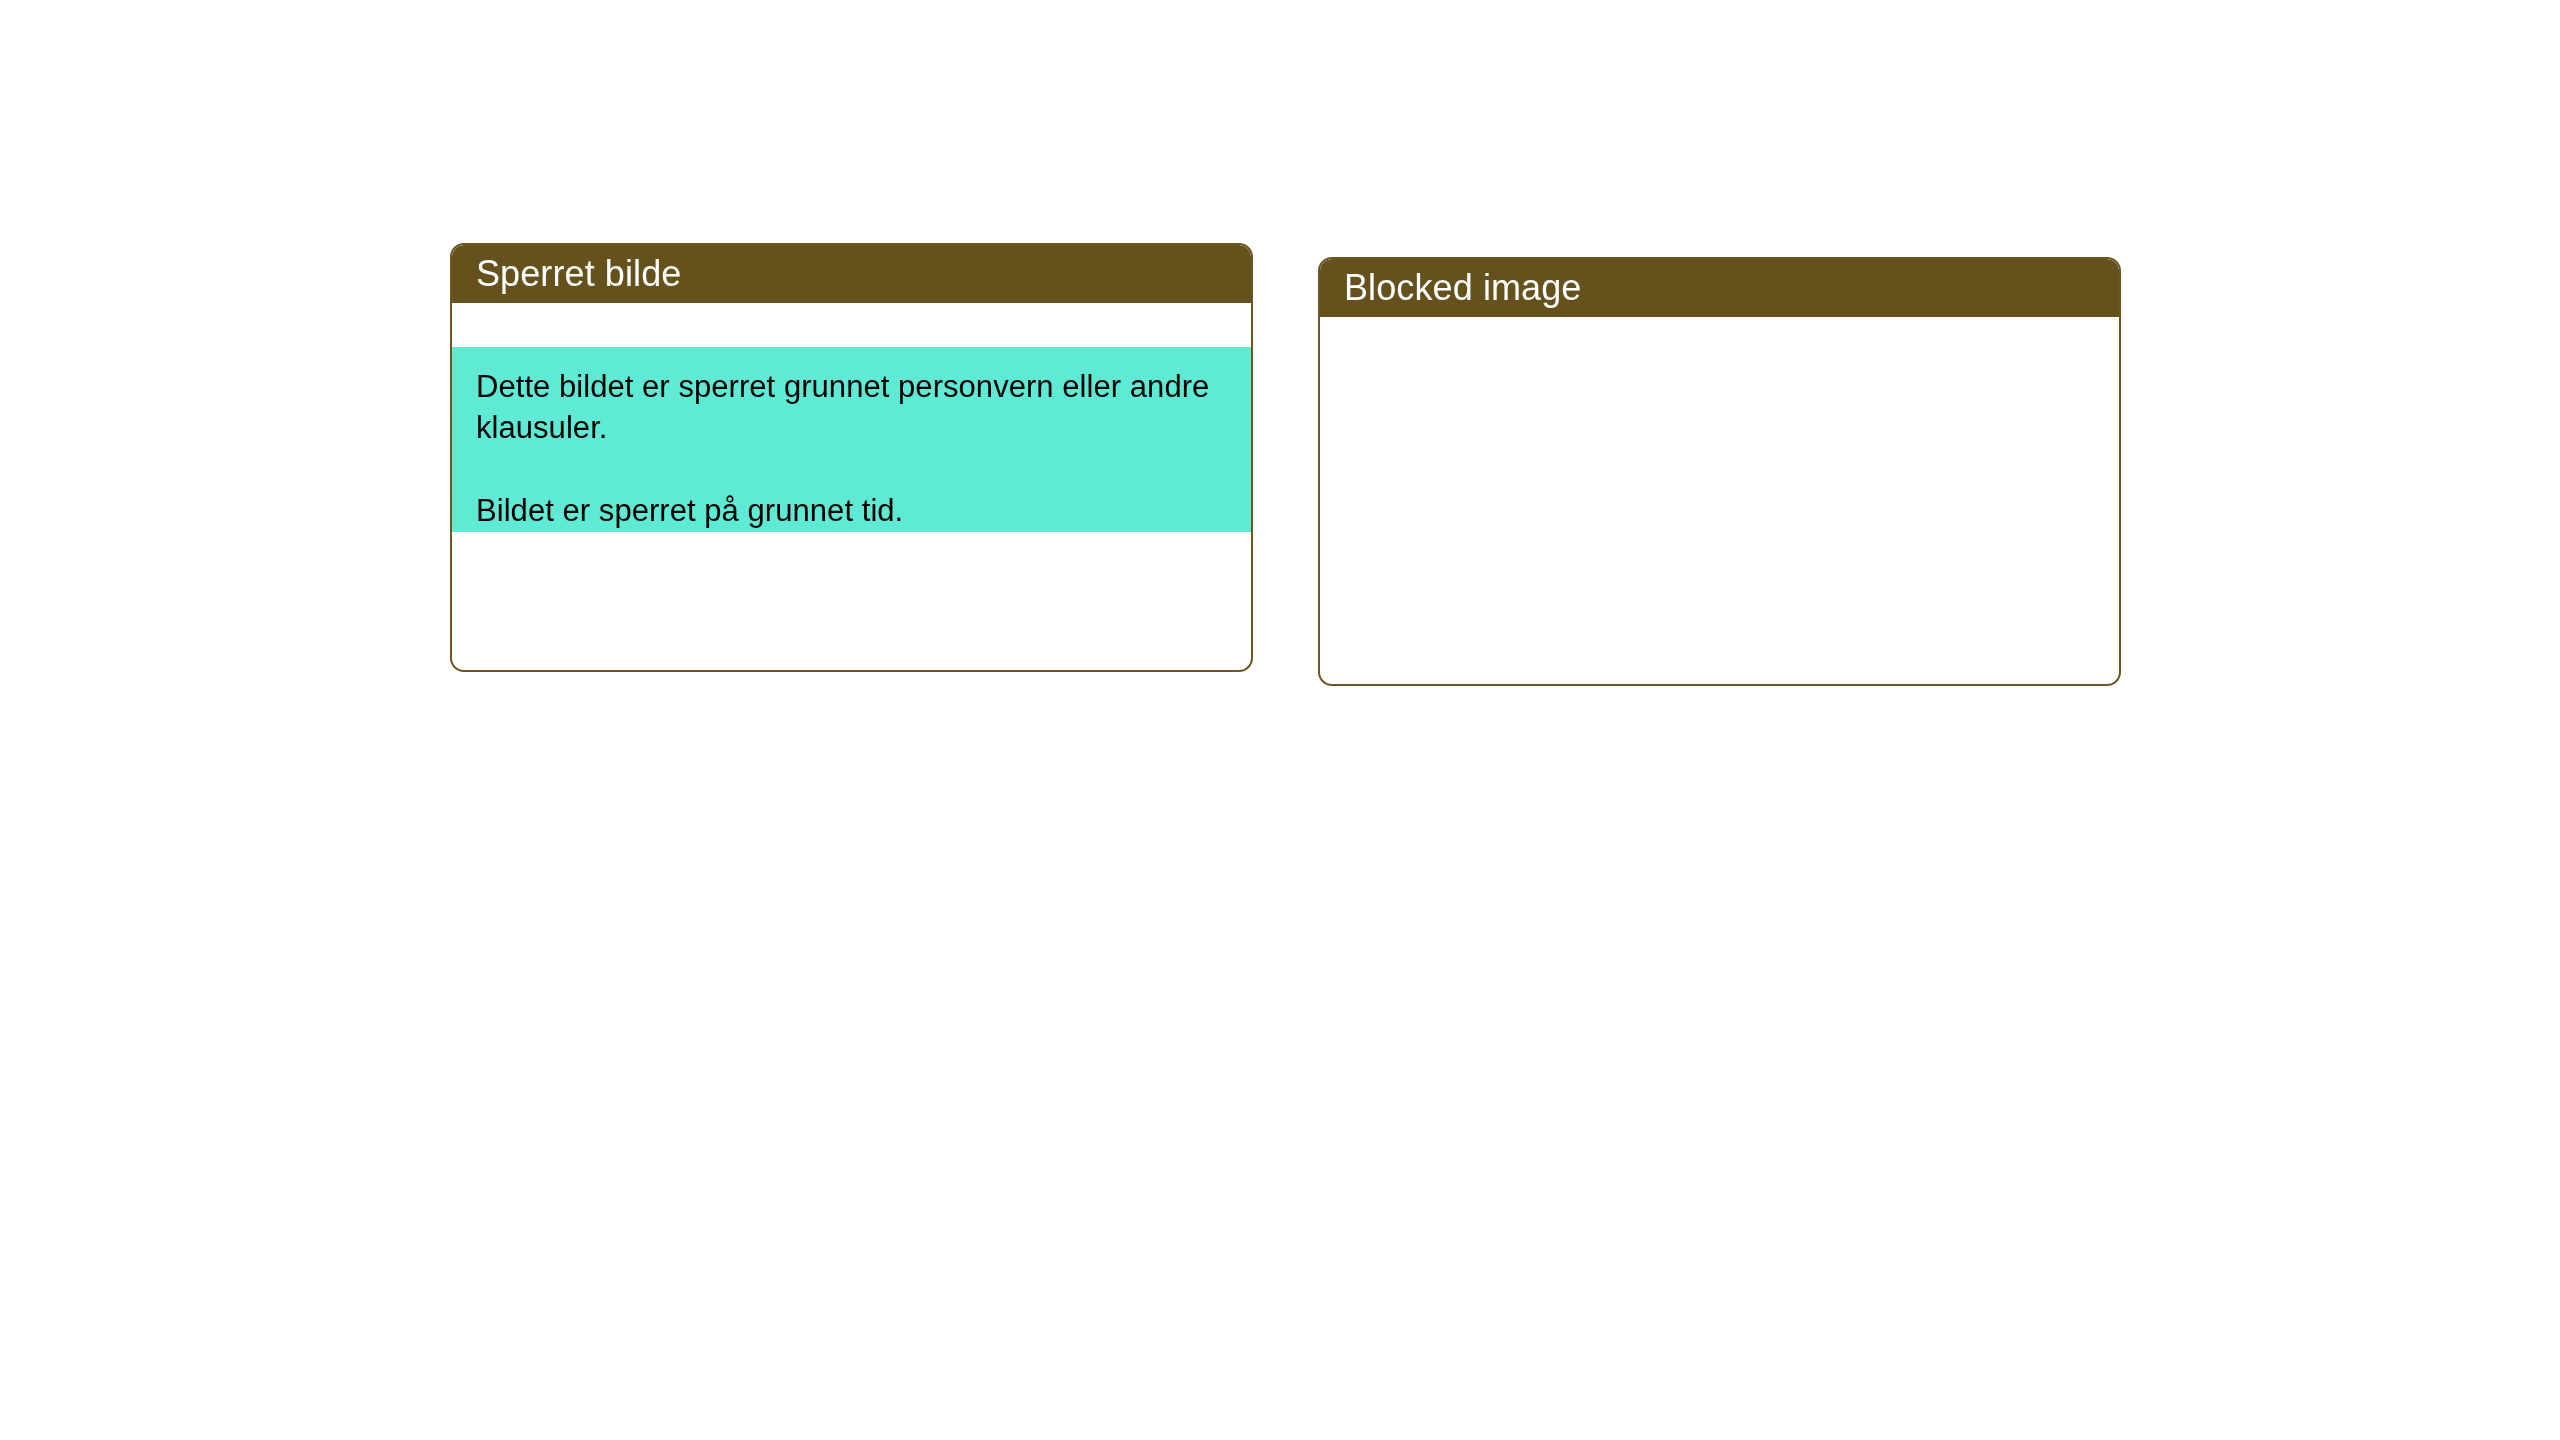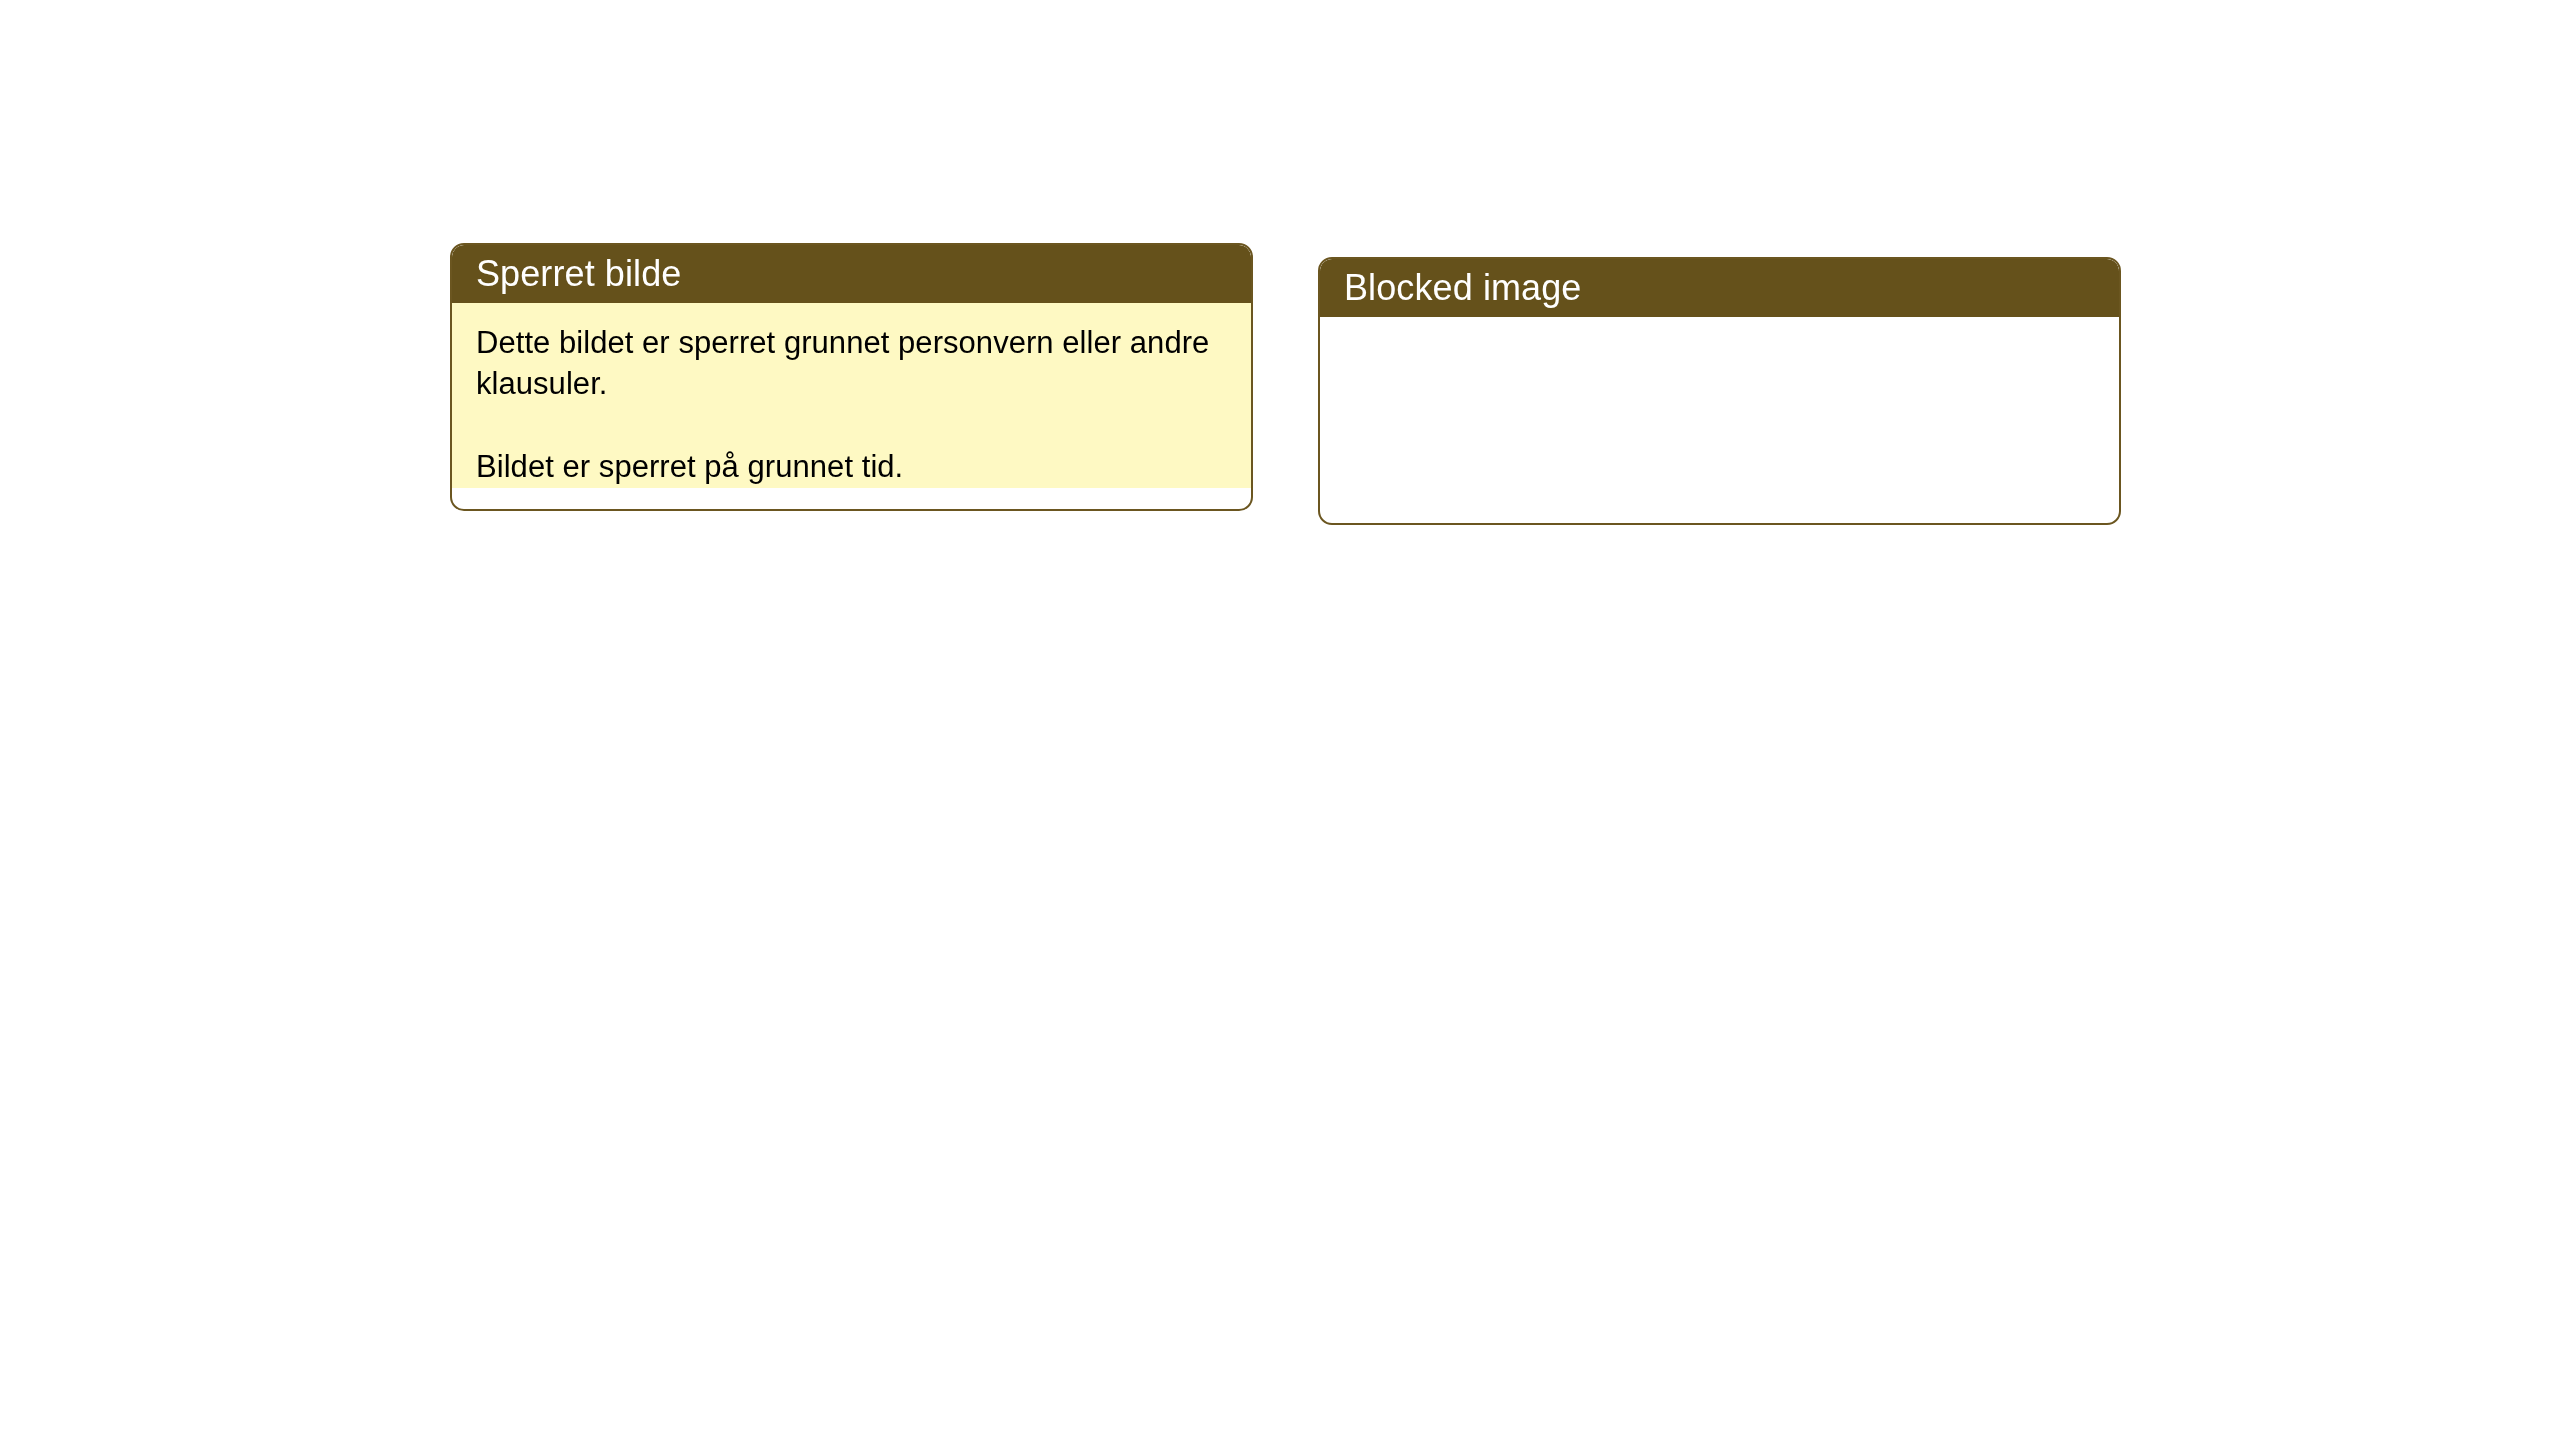--- a/index.html
+++ b/index.html
@@ -21,21 +21,21 @@
     width: 2560px;
     height: 1440px;
     background: #ffffff;
   }
 
   
   .notice-card {
     position: absolute;
     box-sizing: border-box;
     width: 803px;
-    height: 268px;
+    height: 429px;
     background: #ffffff;
     border: 2px solid #6b5620;
     border-radius: 14px;
     overflow: hidden;
   }
 
   .notice-card.left  { left: 450px;  top: 243px; }
   .notice-card.right { left: 1318px; top: 257px; }
 
   
@@ -55,22 +55,23 @@
     font-size: 36px;
     font-weight: 400;
     line-height: 1;
     letter-spacing: 0.1px;
     white-space: nowrap;
   }
 
   
   .card-body {
     box-sizing: border-box;
-    background: #fef9c3;
+    background: #5eead4;
     padding: 20px 22px 0 24px;
+    margin-top: 44px;
   }
 
   .card-paragraph {
     margin: 0;
     color: #000000;
     font-size: 31px;
     font-weight: 400;
     line-height: 1.32;
     letter-spacing: 0.05px;
   }

